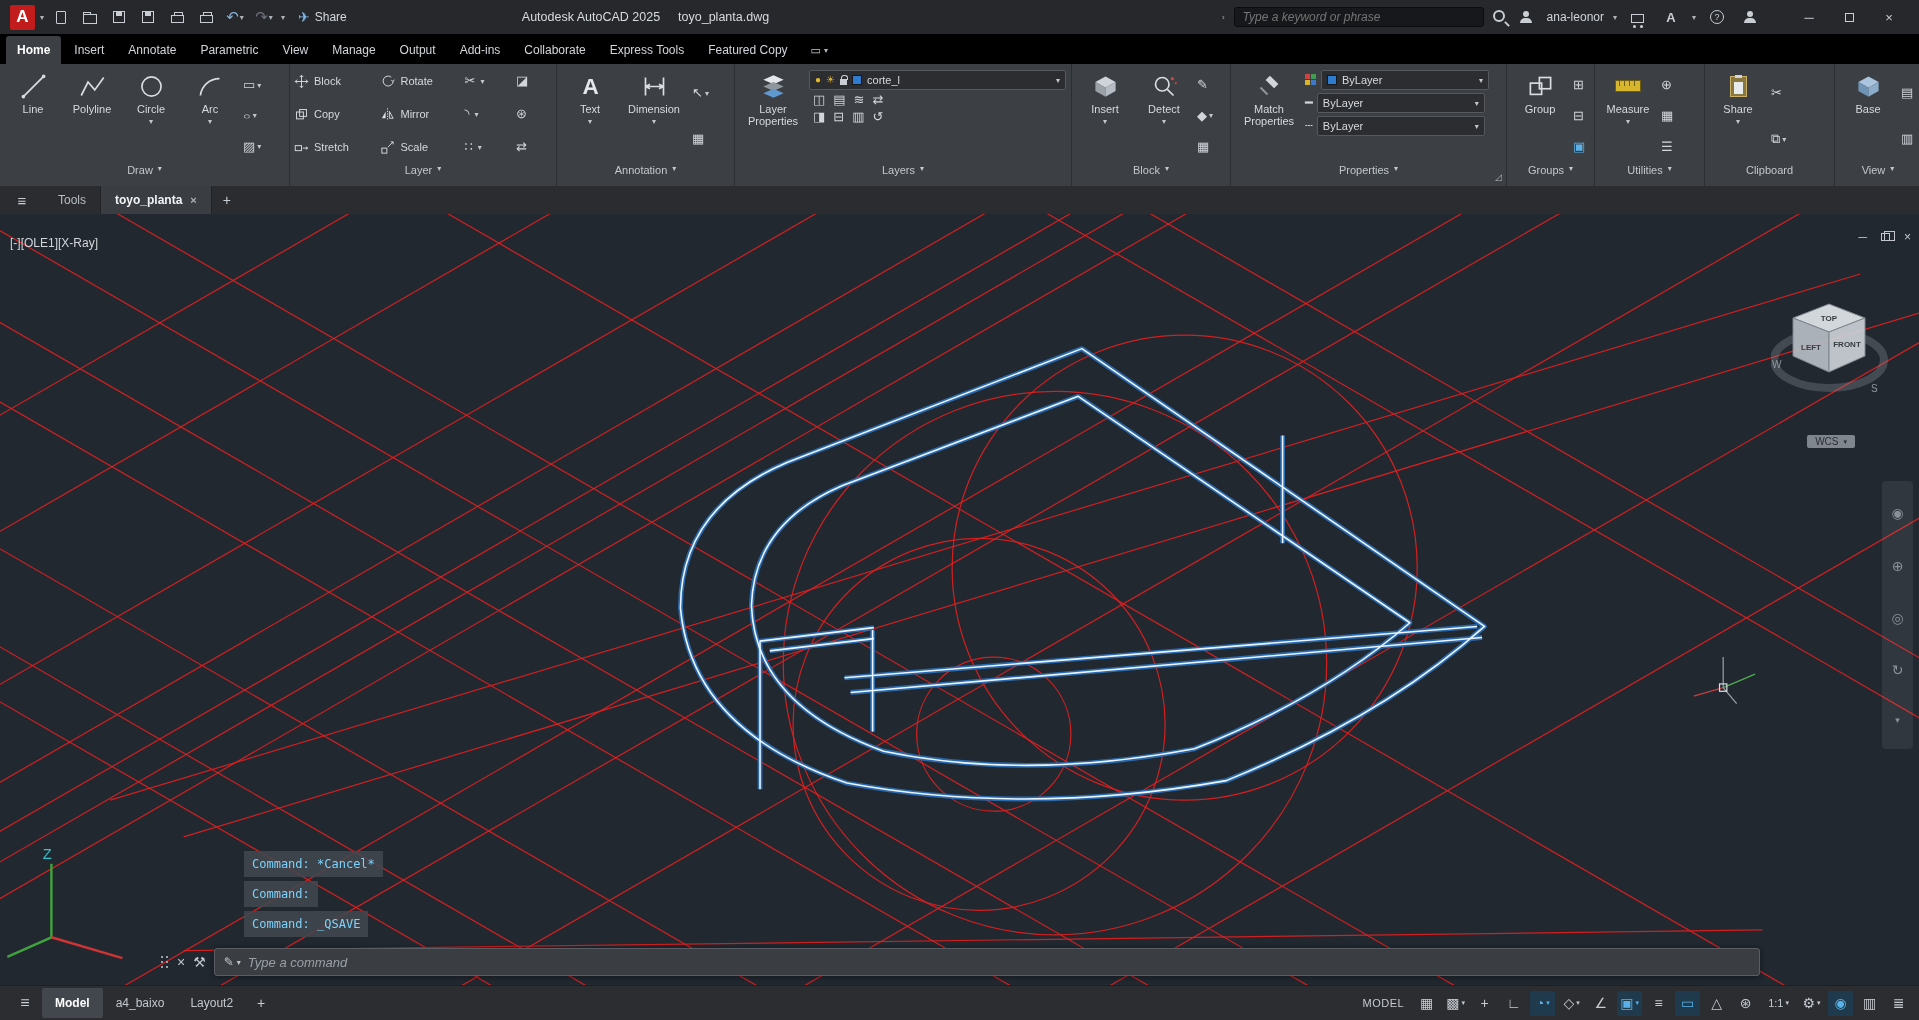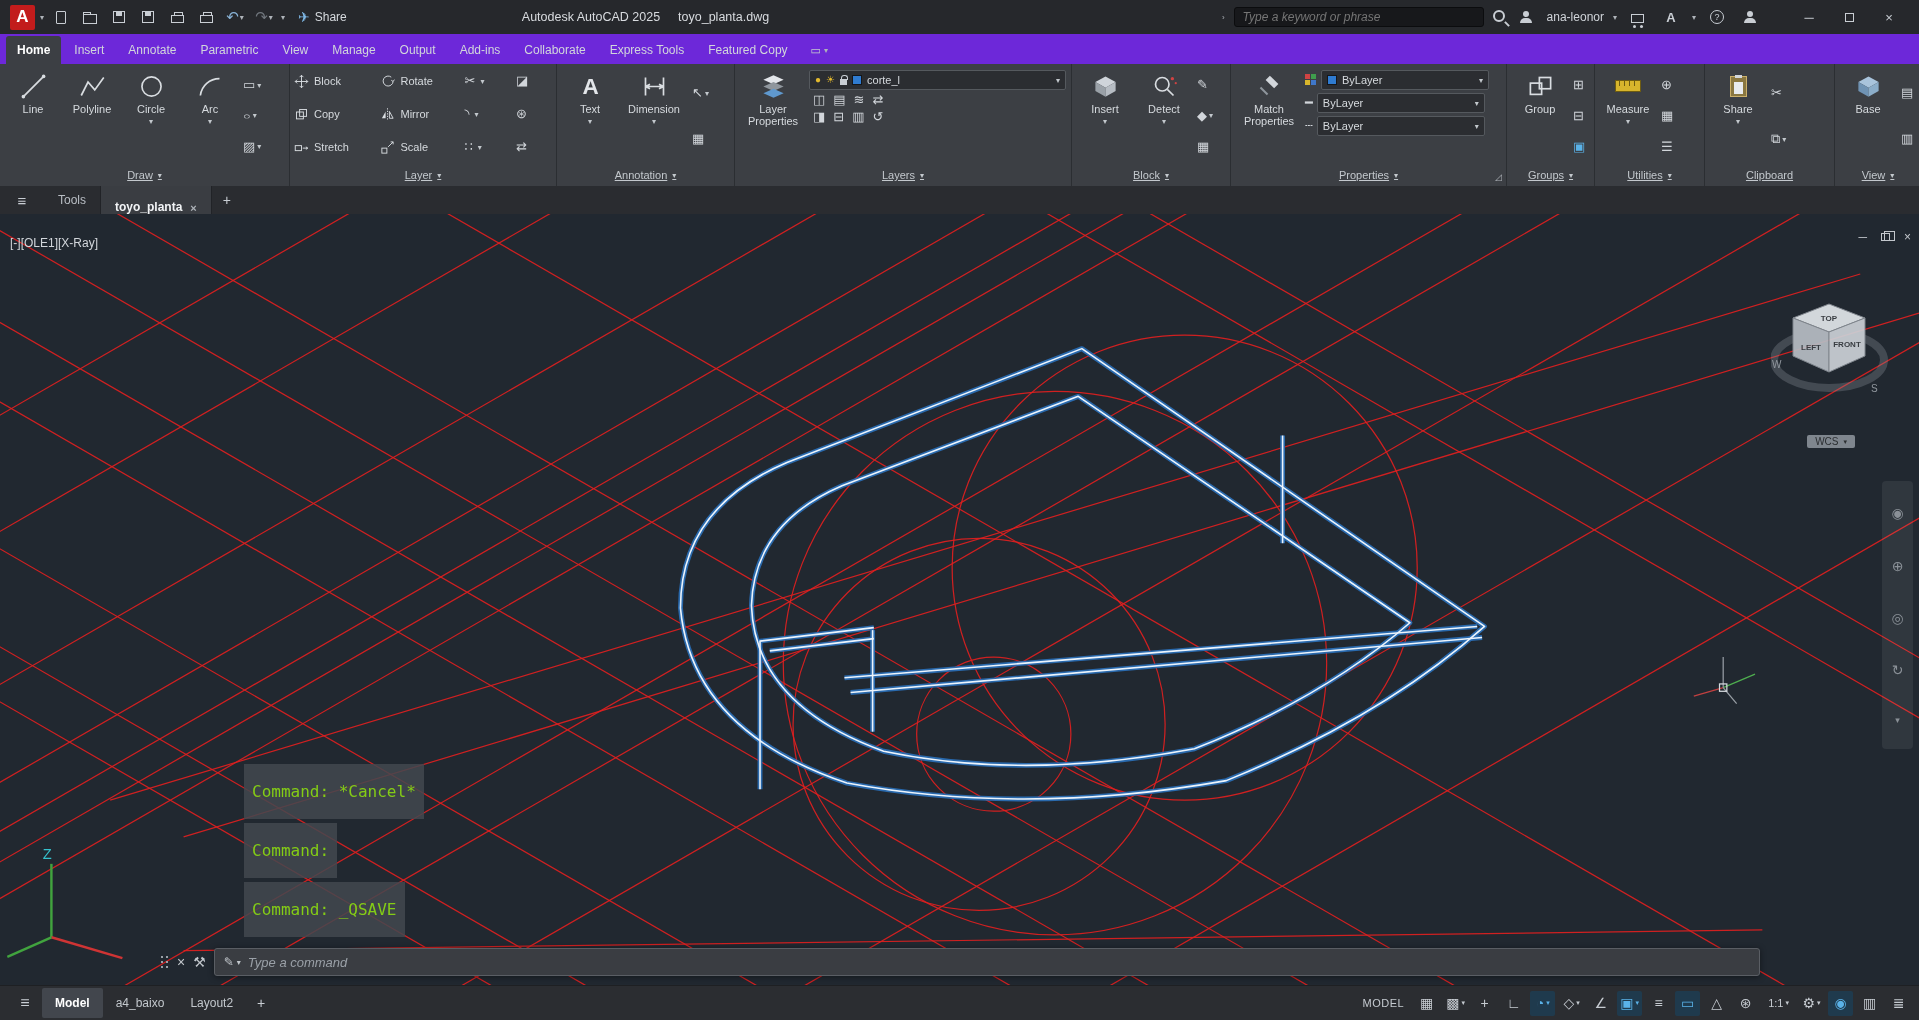--- a/index.html
+++ b/index.html
@@ -29,30 +29,30 @@
   .ic-person::before{content:"";position:absolute;width:6px;height:6px;border-radius:50%;background:#c9ced4;left:3px;top:0;}
   .ic-person::after{content:"";position:absolute;width:12px;height:5px;border-radius:6px 6px 0 0;background:#c9ced4;left:0;bottom:0;}
   .ic-cart{width:13px;height:9px;border:1px solid #c9ced4;position:relative;display:inline-block;margin-top:2px;}
   .ic-cart::after{content:"";position:absolute;width:3px;height:3px;border-radius:50%;background:#c9ced4;left:1px;top:10px;box-shadow:7px 0 0 #c9ced4;}
   .ic-help{width:14px;height:14px;border:1px solid #c9ced4;border-radius:50%;display:inline-flex;align-items:center;justify-content:center;font-size:9px;color:#c9ced4;}
   .winbtns{display:flex;gap:0;margin-left:18px;}
   .winbtn{width:40px;height:30px;display:flex;align-items:center;justify-content:center;color:#c9ced4;font-size:13px;}
   .ic-max{width:9px;height:9px;border:1px solid #c9ced4;display:inline-block;}
 
   
-  .ribbon-tabs{height:30px;background:#6d28d9;display:flex;align-items:flex-end;padding:0 6px;gap:2px;}
+  .ribbon-tabs{height:30px;background:#000000;display:flex;align-items:flex-end;padding:0 6px;gap:2px;}
   .rtab{padding:7px 11px 7px;font-size:12px;color:#d2d6db;white-space:nowrap;}
   .rtab.active{background:#3c3f44;color:#ffffff;border-radius:3px 3px 0 0;font-weight:bold;}
   .rtab-extra{display:flex;align-items:center;gap:3px;padding:7px 10px;color:#c3c8cd;font-size:11px;}
 
   
   .ribbon{height:122px;background:#3c3f44;display:flex;}
   .panel{border-right:1px solid #2b2e32;display:flex;flex-direction:column;flex:0 0 auto;}
   .panel-content{flex:1;display:flex;padding:4px 5px 0;gap:3px;}
-  .panel-label{height:22px;display:flex;align-items:center;justify-content:center;gap:5px;font-size:11px;color:#c3c8cd;position:relative;text-decoration:underline;}
+  .panel-label{height:22px;display:flex;align-items:flex-start;justify-content:center;gap:5px;font-size:11px;color:#c3c8cd;position:relative;}
   .pcaret{font-size:8px;}
   .launcher{position:absolute;right:4px;bottom:4px;font-size:9px;color:#aeb3b9;}
   .bigbtn{width:56px;display:flex;flex-direction:column;align-items:center;padding-top:3px;gap:2px;border-radius:2px;}
   .bigbtn.wide{width:66px;}
   .bicon{height:30px;display:flex;align-items:center;justify-content:center;}
   .bicon svg{width:27px;height:27px;overflow:visible;}
   .blabel{font-size:11px;line-height:12px;text-align:center;color:#d6dade;}
   .bcaret{font-size:8px;color:#c3c8cd;}
   .st{stroke:#d9dde1;stroke-width:1.5;fill:none;} .fl{fill:#d9dde1;}
   .smallcol{display:flex;flex-direction:column;justify-content:space-around;padding:2px 0;}
@@ -80,21 +80,21 @@
   .ic-paste::before{content:"";position:absolute;top:-2px;left:4px;width:7px;height:3px;background:#d2d6db;}
   .ic-paste::after{content:"";position:absolute;top:5px;left:3px;width:9px;height:12px;background:#e8ebee;}
   .ic-brush{width:22px;height:22px;position:relative;display:inline-block;}
   .ic-brush::before{content:"";position:absolute;width:12px;height:6px;background:#d2d6db;transform:rotate(45deg);right:2px;top:4px;}
   .ic-brush::after{content:"";position:absolute;width:10px;height:2px;background:#8f969d;transform:rotate(45deg);left:1px;bottom:5px;}
 
   
   .filetabs{height:28px;background:#2a2c30;display:flex;align-items:stretch;}
   .ft-menu{width:44px;display:flex;align-items:center;justify-content:center;font-size:15px;color:#c9ced4;}
   .ftab{display:flex;align-items:center;gap:8px;padding:0 14px;font-size:12px;color:#b9bec4;border-right:1px solid #212327;}
-  .ftab.active{background:#3a3d42;color:#f2f4f6;font-weight:bold;align-items:flex-end;}
+  .ftab.active{background:#3a3d42;color:#f2f4f6;font-weight:bold;}
   .ftab .x{font-size:11px;color:#aeb3b9;}
   .ft-plus{width:30px;display:flex;align-items:center;justify-content:center;color:#c9ced4;font-size:14px;}
 
   
   .drawing{position:relative;height:771px;background:#212830;overflow:hidden;}
   #dwg-svg{position:absolute;inset:0;width:100%;height:100%;}
   .redln{stroke:#e01f1f;stroke-width:1;fill:none;opacity:.92;}
   .bluehalo{stroke:#2a6db3;stroke-width:4;fill:none;opacity:.95;stroke-linejoin:round;}
   .bluecore{stroke:#ecf4fc;stroke-width:1.3;fill:none;stroke-linejoin:round;}
   .vp-label{position:absolute;top:22px;left:10px;font-size:12px;color:#d2d6db;}
@@ -103,21 +103,21 @@
   .ic-restore::before{content:"";position:absolute;top:-3px;left:2px;width:9px;height:8px;border:1px solid #c3c7cc;}
   .viewcube{position:absolute;top:80px;right:28px;width:120px;opacity:.92;}
   .vc-ring{fill:none;stroke:#8d939a;stroke-width:8;opacity:.35;}
   .vc-dir{fill:#9aa0a7;font-size:10px;}
   .vc-face{fill:#3a3e43;font-size:8px;font-weight:bold;text-anchor:middle;}
   .wcs{position:absolute;top:221px;right:64px;background:#7f868e;color:#2b2e31;font-size:10px;padding:1px 8px;border-radius:2px;display:flex;align-items:center;gap:5px;}
   .wcs .scaret{font-size:7px;}
   .navbar{position:absolute;top:267px;right:6px;width:31px;height:268px;background:rgba(255,255,255,.07);border-radius:4px;display:flex;flex-direction:column;align-items:center;justify-content:space-around;padding:6px 0;}
   .nicon{color:#9aa0a7;font-size:14px;opacity:.85;}
   .cmd-history{position:absolute;left:244px;bottom:48px;display:flex;flex-direction:column;gap:4px;align-items:flex-start;}
-  .chip{background:rgba(66,72,79,.85);color:#84cc16;font-family:"DejaVu Sans Mono",monospace;font-size:16px;padding:18px 8px;}
+  .chip{background:rgba(66,72,79,.85);color:#7dd3fc;font-family:"DejaVu Sans Mono",monospace;font-size:12px;padding:6px 8px;}
   .cmd-dock{position:absolute;left:160px;bottom:7px;width:1600px;height:32px;display:flex;align-items:center;gap:8px;}
   .grip{width:9px;height:15px;position:relative;display:inline-block;}
   .grip::before{content:"";position:absolute;width:2px;height:2px;background:#9aa0a7;left:1px;top:1px;
     box-shadow:5px 0 0 #9aa0a7,0 5px 0 #9aa0a7,5px 5px 0 #9aa0a7,0 10px 0 #9aa0a7,5px 10px 0 #9aa0a7;}
   .cmd-x,.cmd-wrench{color:#c3c8cd;font-size:14px;}
   .cmd-bar{flex:1;height:28px;background:#3a3d42;border:1px solid #5a5e64;border-radius:3px;display:flex;align-items:center;padding:0 9px;gap:7px;box-shadow:0 1px 6px rgba(0,0,0,.45);}
   .cmd-icon{color:#c3c8cd;font-size:12px;display:flex;gap:3px;align-items:center;}
   .cmd-text{color:#9aa0a7;font-style:italic;font-size:13px;}
 
   

